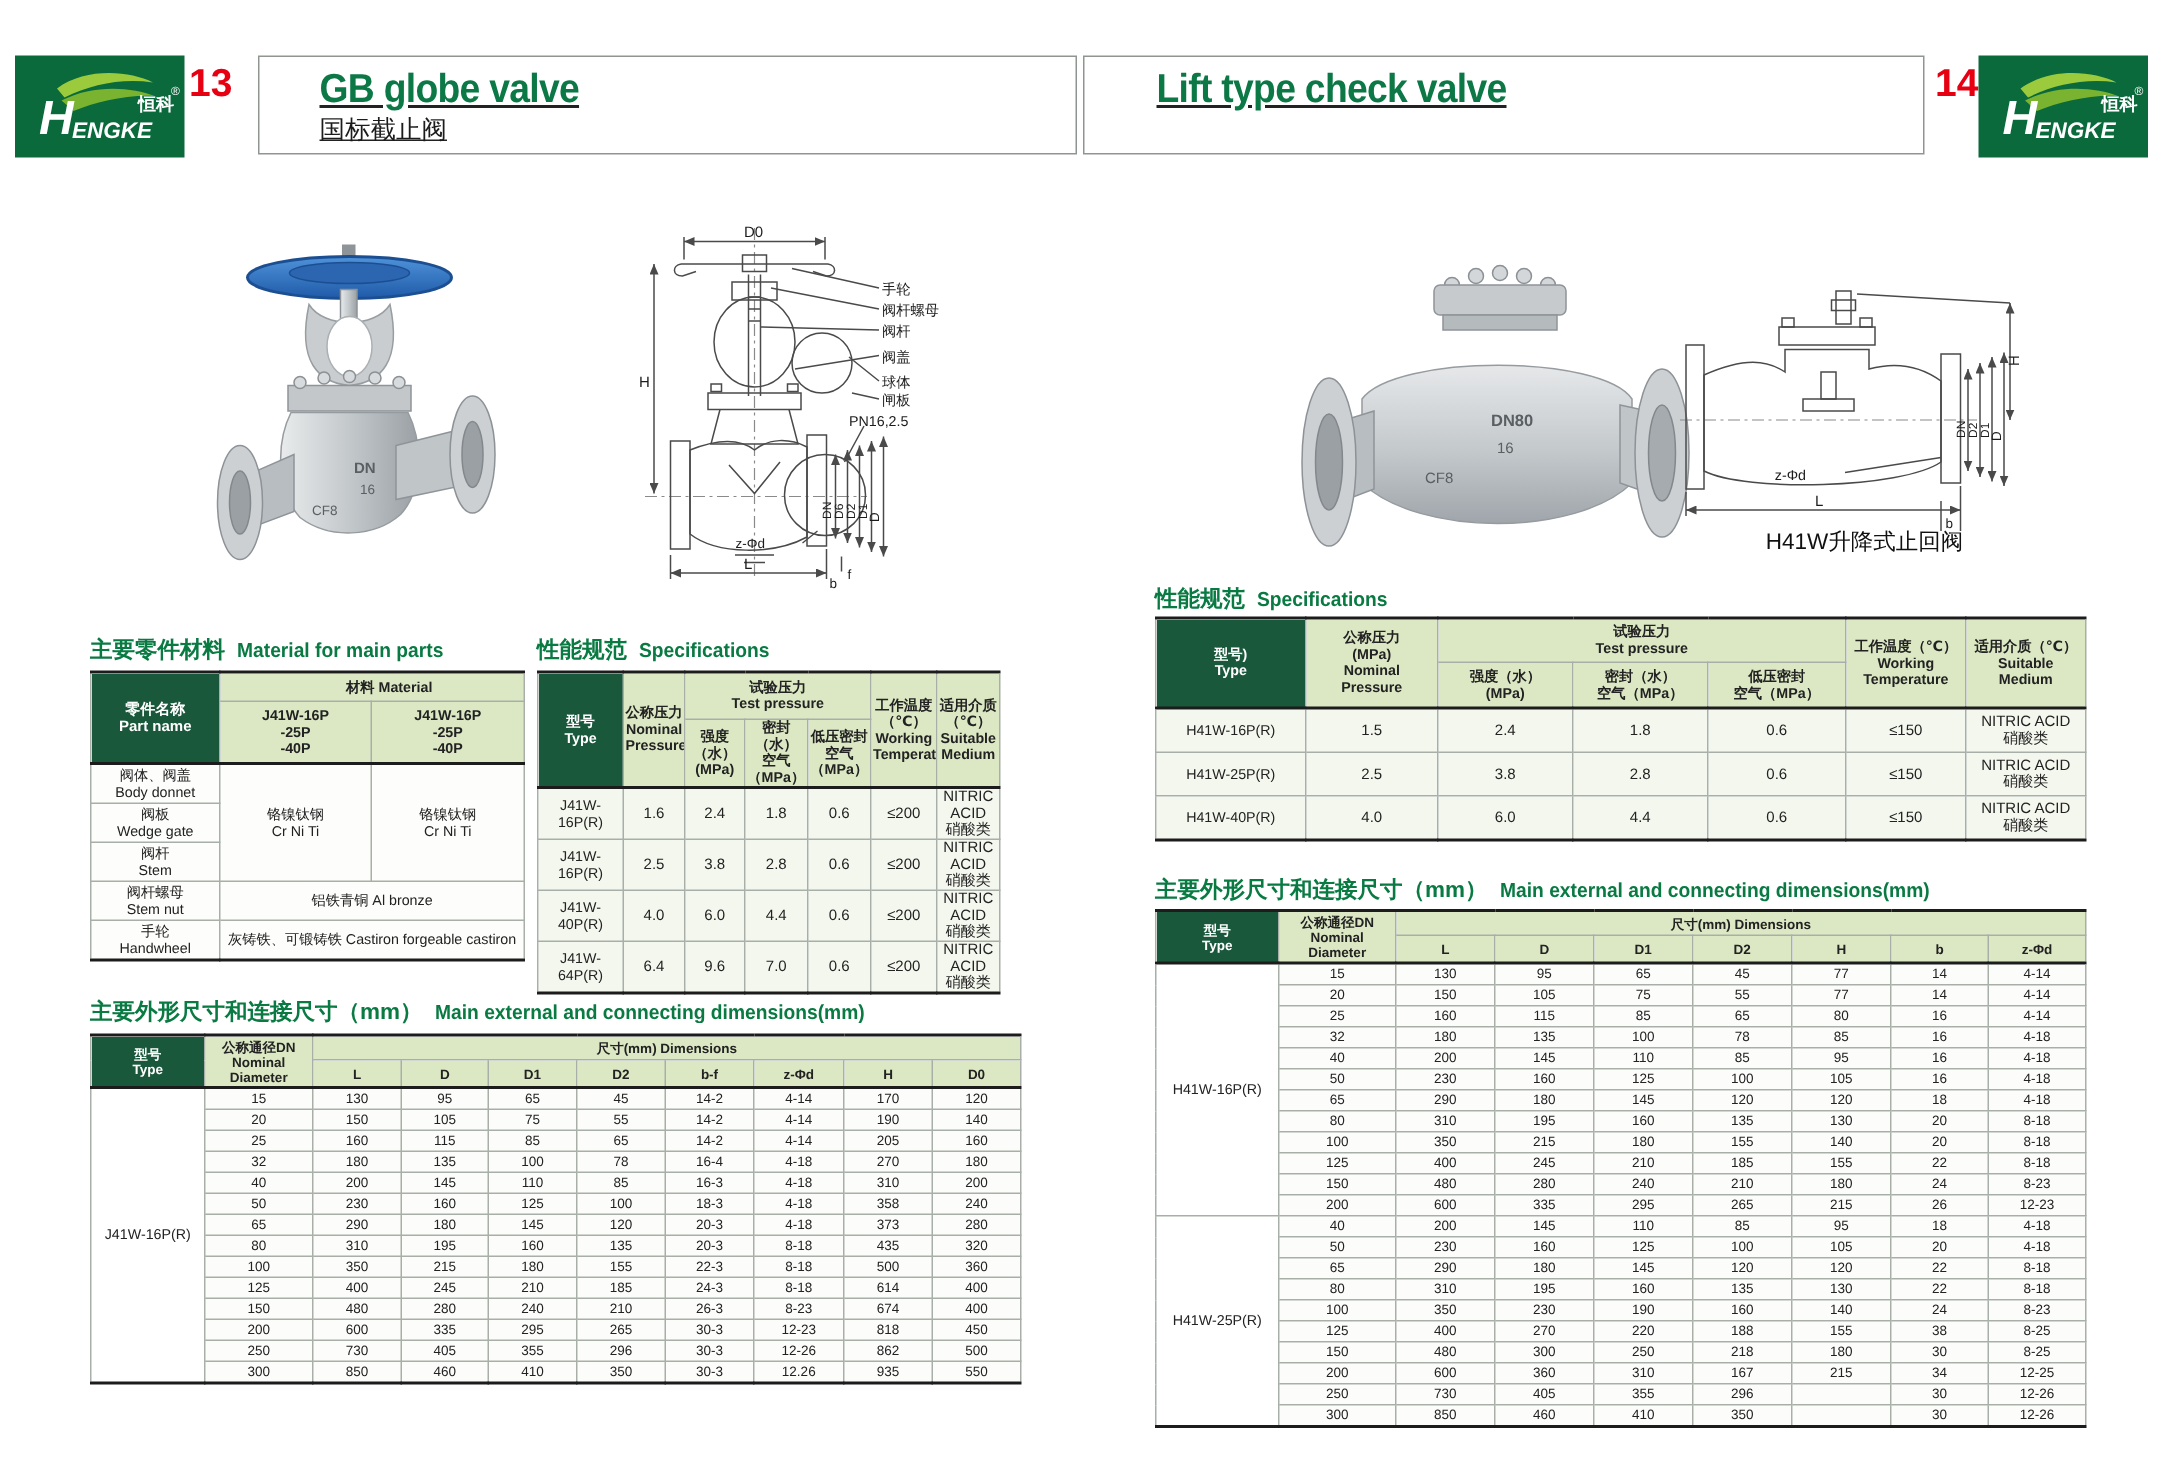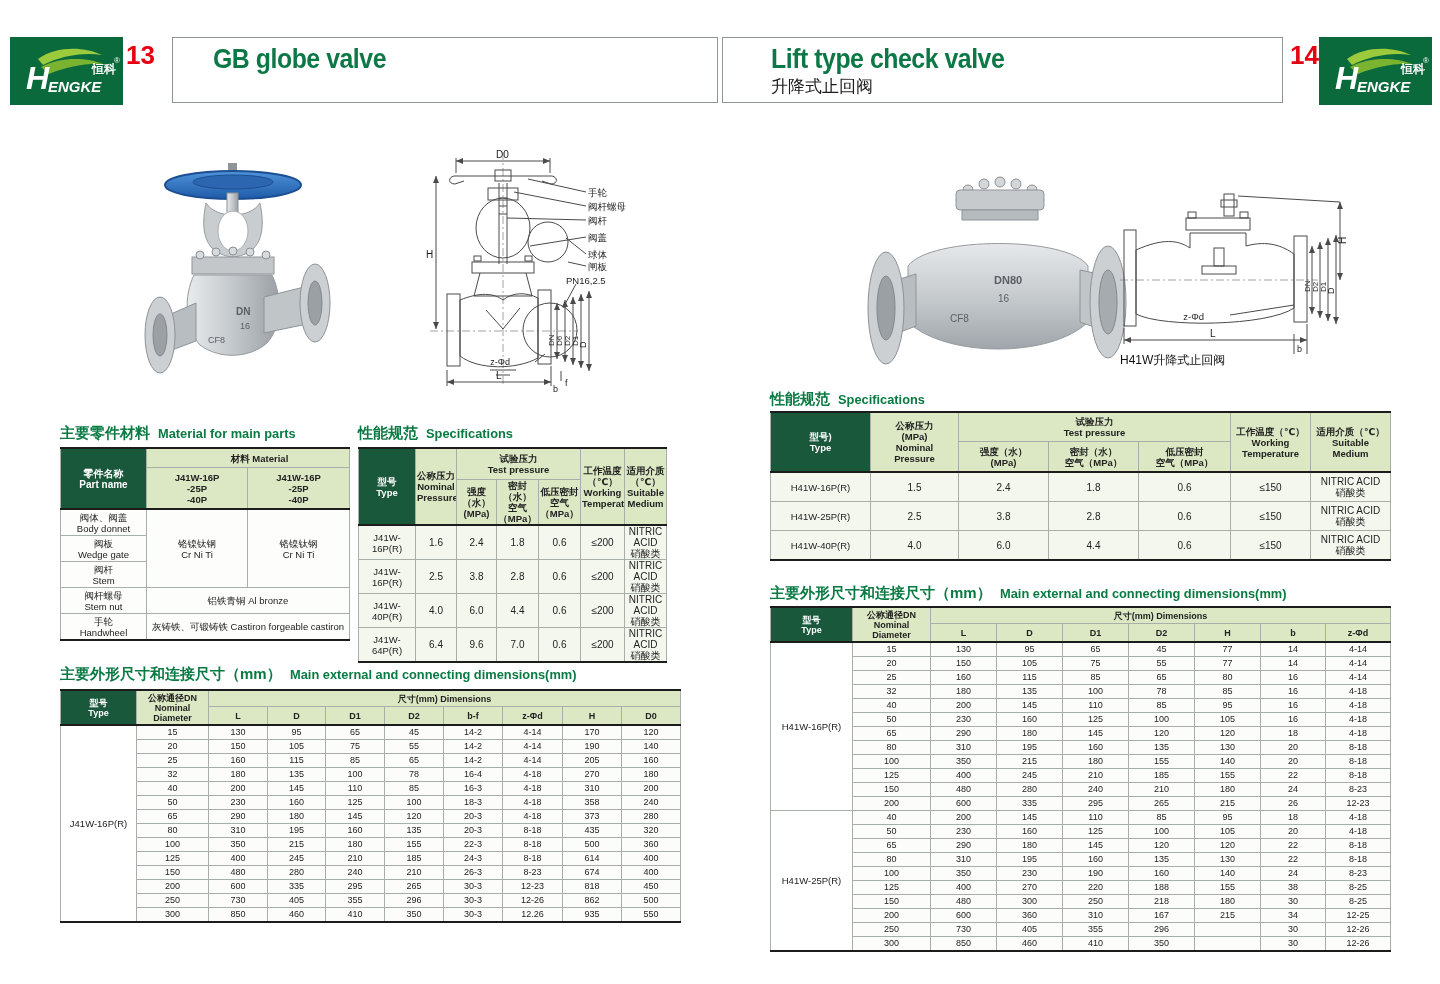--- a/index.html
+++ b/index.html
@@ -2,21 +2,21 @@
 <html><head>
 <meta charset="utf-8">
 <style>
   html,body{margin:0;padding:0;background:#fff;}
   body{width:1440px;height:984px;position:relative;overflow:hidden;
        font-family:"Liberation Sans","DejaVu Sans",sans-serif;color:#222;}
   .abs{position:absolute;}
   
   .logo-box{background:#0a6a3c;width:113px;height:68px;top:37px;}
   .pagenum{color:#e60012;font-weight:bold;font-size:26px;top:40px;}
-  .title-box{border:1px solid #8f9590;background:#fff;height:66px;top:37px;box-sizing:border-box;}
+  .title-box{border:1px solid #8f9590;background:#fff;height:66px;top:37px;box-sizing:border-box;text-decoration:underline;}
   .title-en{color:#0b7846;font-weight:bold;font-size:27px;letter-spacing:-0.5px;line-height:30px;transform:scaleX(.92);transform-origin:left;}
   .title-cn{font-size:17px;color:#1c1c1c;line-height:20px;margin-top:3px;}
   
   .sec-h{color:#0a7a43;font-weight:bold;font-size:15px;white-space:nowrap;}
   .sec-h .en{font-size:13.5px;margin-left:8px;transform:scaleX(.95);display:inline-block;transform-origin:left;}
   
   table{border-collapse:collapse;table-layout:fixed;}
   th,td{border:1px solid #a8afa8;text-align:center;vertical-align:middle;padding:0 1px;overflow:hidden;}
   th{background:#dce8c4;font-weight:bold;font-size:9.5px;line-height:11px;}
   th.dark{background:#19583b;color:#fff;}
@@ -28,43 +28,43 @@
   .mtable th.dark{font-size:10px;}
   .stable td{background:#f4f7ee;font-size:10px;line-height:11px;height:29px;}
   .stable-r td{height:28px;}
   .dtable td{background:#fcfdfb;font-size:9px;line-height:13px;height:13px;}
   .dtable th{font-size:9px;line-height:10px;}
   .dtable thead tr:nth-child(1) th{height:15px;}
   .dtable thead tr:nth-child(2) th{height:17px;}
   .dtable td.typecell{font-size:9.5px;background:#fff;}
   td.tname{font-size:9.5px;}
   
-  .cap{font-size:12px;color:#111;text-align:left;}
+  .cap{font-size:15px;color:#111;text-align:center;}
   svg text{font-family:"Liberation Sans","DejaVu Sans",sans-serif;}
 </style>
 </head>
 <body>
 
 <div class="abs logo-box" style="left:10px;">
   <svg width="113" height="68" viewBox="0 0 113 68">
     <path d="M28,22 C47,8 76,10 92,18 C72,15 51,19 33,28 Z" fill="#9bcb3c"></path>
     <path d="M31,30 C52,19 78,21 93,27 C74,26 54,31 39,37 Z" fill="#7ab32f"></path>
     <text x="16" y="52" fill="#fff" font-size="32" font-weight="bold" font-style="italic">H</text>
     <text x="38" y="55" fill="#fff" font-size="15" font-weight="bold" font-style="italic">ENGKE</text>
     <text x="82" y="36" fill="#fff" font-size="12" font-weight="bold">恒科</text>
     <text x="104" y="26" fill="#fff" font-size="8">®</text>
   </svg>
 </div>
 <div class="abs pagenum" style="left:126px;">13</div>
 <div class="abs title-box" style="left:172px;width:546px;padding:6px 0 0 40px;">
   <div class="title-en">GB globe valve</div>
+  <div class="title-cn">国标截止阀</div>
 </div>
 <div class="abs title-box" style="left:722px;width:561px;padding:6px 0 0 48px;">
   <div class="title-en">Lift type check valve</div>
-  <div class="title-cn">升降式止回阀</div>
 </div>
 <div class="abs pagenum" style="left:1290px;">14</div>
 <div class="abs logo-box" style="left:1319px;">
   <svg width="113" height="68" viewBox="0 0 113 68">
     <path d="M28,22 C47,8 76,10 92,18 C72,15 51,19 33,28 Z" fill="#9bcb3c"></path>
     <path d="M31,30 C52,19 78,21 93,27 C74,26 54,31 39,37 Z" fill="#7ab32f"></path>
     <text x="16" y="52" fill="#fff" font-size="32" font-weight="bold" font-style="italic">H</text>
     <text x="38" y="55" fill="#fff" font-size="15" font-weight="bold" font-style="italic">ENGKE</text>
     <text x="82" y="36" fill="#fff" font-size="12" font-weight="bold">恒科</text>
     <text x="104" y="26" fill="#fff" font-size="8">®</text>

